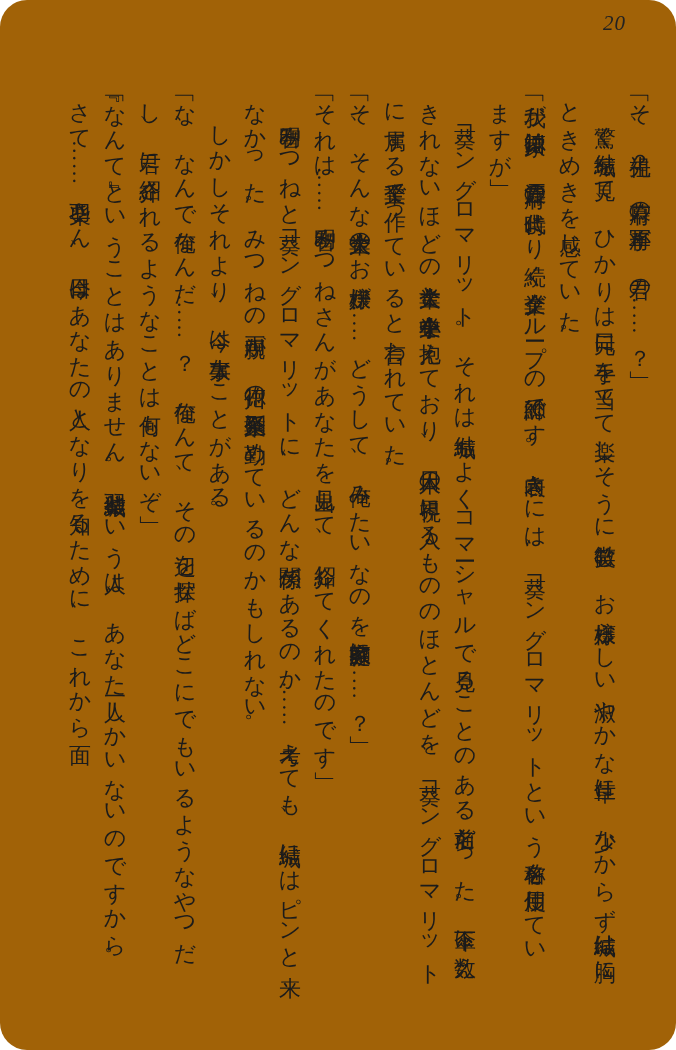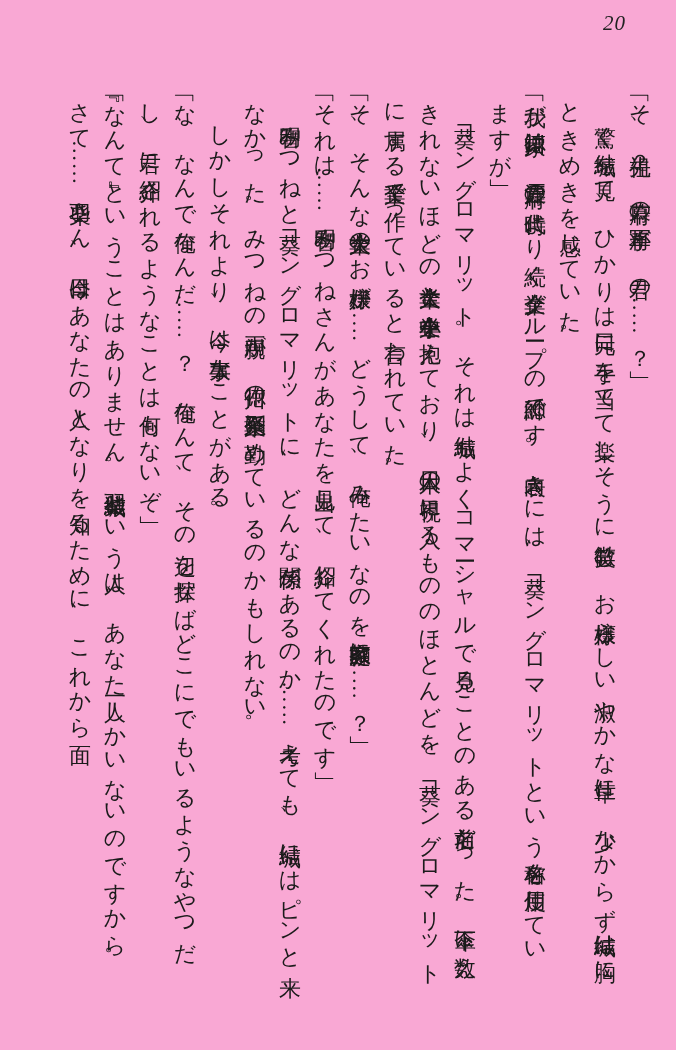--- a/index.html
+++ b/index.html
@@ -42,21 +42,21 @@
     margin: 0;
     padding: 0;
   }
   .text-area p.indent {
     text-indent: 1em;
   }
 </style>
 </head>
 <body>
 
-<div class="page" style="background: #f9a8d4; color: rgb(27, 27, 27);">
+<div class="page" style="background: #a16207; color: rgb(27, 27, 27); border-radius: 27px;">
 
   <div class="page-number">20</div>
 
   <div class="text-area">
     <p>「そ、祖先？　幕府の将軍が、君の……？」</p>
     <p class="indent">驚く結城を見て、ひかりは口元に手を当てて楽しそうに微笑む。お嬢様らしい淑やかな仕草に、少なからず結城は胸にときめきを感じていた。</p>
     <p>「我が徳川家は、江戸幕府の時代より続く企業グループの総帥です。表向きには、葵コングロマリットという名称を使用していますが」</p>
     <p class="indent">葵コングロマリット。それは結城もよくコマーシャルで見ることのある名前だった。傘下に数えきれないほどの大企業と中小企業を抱えており、日本人の視界に入るもののほとんどを、葵コングロマリットに属する企業で作っていると言われていた。</p>
     <p>「そ、そんな大企業のお嬢様が……どうして、俺みたいなのを家庭教師に……？」</p>
     <p>「それは……明智みつねさんがあなたを見出して、紹介してくれたのです」</p>

